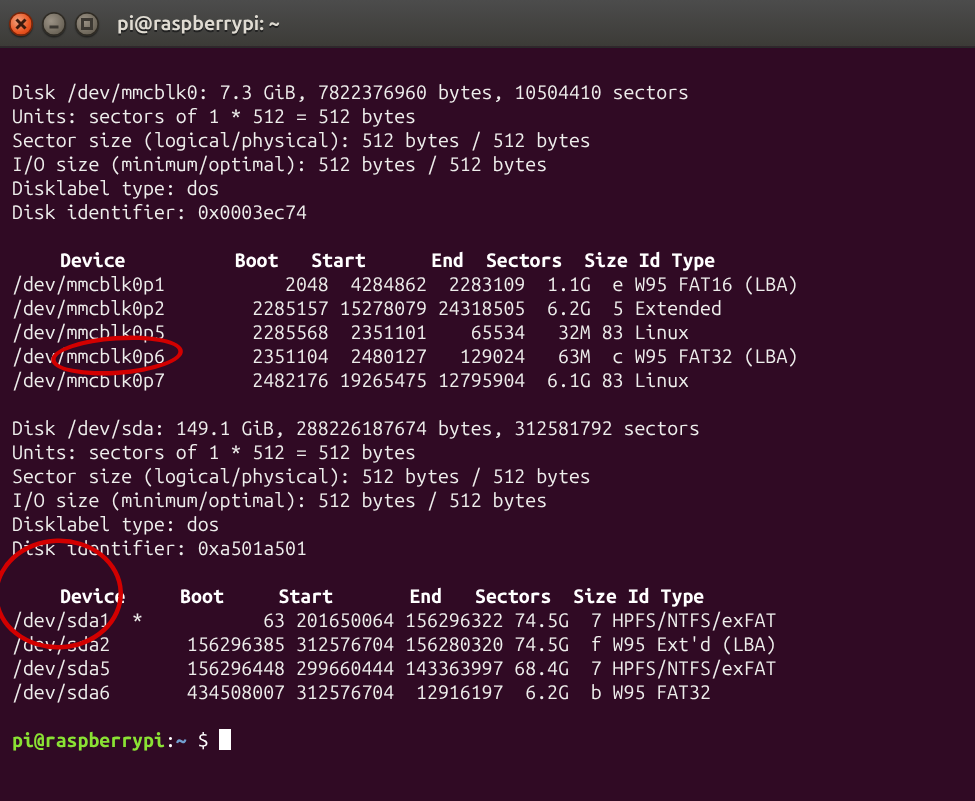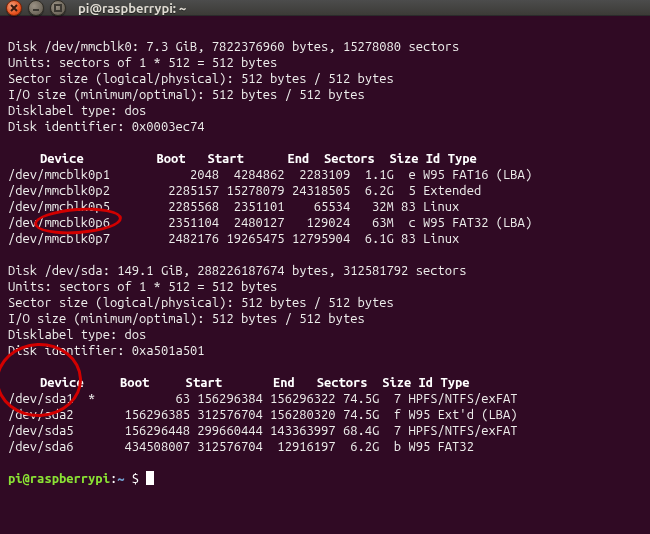--- a/index.html
+++ b/index.html
@@ -6,21 +6,21 @@
   body {
     background: #300a24;
     font-family: "Ubuntu Mono", "DejaVu Sans Mono", Consolas, monospace;
     font-size: 13px;
     color: #eeeeec;
     width: 650px;
     height: 534px;
     overflow: hidden;
   }
   .titlebar {
-    height: 16px;
+    height: 32px;
     background: linear-gradient(#4c4c4c, #3c3b37);
     display: flex;
     align-items: center;
     padding: 0 6px;
     gap: 6px;
     border-bottom: 1px solid #2b2b2b;
   }
   .win-btn {
     width: 16px; height: 16px;
     border-radius: 50%;
@@ -76,21 +76,21 @@
     </span>
   <span class="win-btn max">
       <svg viewBox="0 0 10 10">
         <rect x="2" y="2" width="6" height="6"></rect>
       </svg>
     </span>
   <span class="title">pi@raspberrypi: ~</span>
 </div>
 
 <div class="term">
-<span>Disk /dev/mmcblk0: 7.3 GiB, 7822376960 bytes, 15278080 sectors</span>
+<span>Disk /dev/mmcblk0: 7.3 GiB, 7822376960 bytes, 10504410 sectors</span>
 <span>Units: sectors of 1 * 512 = 512 bytes</span>
 <span>Sector size (logical/physical): 512 bytes / 512 bytes</span>
 <span>I/O size (minimum/optimal): 512 bytes / 512 bytes</span>
 <span>Disklabel type: dos</span>
 <span>Disk identifier: 0x0003ec74</span>
 
 <span class="bold">Device          Boot   Start      End  Sectors  Size Id Type</span>
 <span>/dev/mmcblk0p1           2048  4284862  2283109  1.1G  e W95 FAT16 (LBA)</span>
 <span>/dev/mmcblk0p2        2285157 15278079 24318505  6.2G  5 Extended</span>
 <span>/dev/mmcblk0p5        2285568  2351101    65534   32M 83 Linux</span>
@@ -98,21 +98,21 @@
 <span>/dev/mmcblk0p7        2482176 19265475 12795904  6.1G 83 Linux</span>
 
 <span>Disk /dev/sda: 149.1 GiB, 288226187674 bytes, 312581792 sectors</span>
 <span>Units: sectors of 1 * 512 = 512 bytes</span>
 <span>Sector size (logical/physical): 512 bytes / 512 bytes</span>
 <span>I/O size (minimum/optimal): 512 bytes / 512 bytes</span>
 <span>Disklabel type: dos</span>
 <span>Disk identifier: 0xa501a501</span>
 
 <span class="bold">Device     Boot     Start       End   Sectors  Size Id Type</span>
-<span>/dev/sda1  *           63 156296384 156296322 74.5G  7 HPFS/NTFS/exFAT</span>
+<span>/dev/sda1  *           63 201650064 156296322 74.5G  7 HPFS/NTFS/exFAT</span>
 <span>/dev/sda2       156296385 312576704 156280320 74.5G  f W95 Ext'd (LBA)</span>
 <span>/dev/sda5       156296448 299660444 143363997 68.4G  7 HPFS/NTFS/exFAT</span>
 <span>/dev/sda6       434508007 312576704  12916197  6.2G  b W95 FAT32</span>
 
 <span class="row"><span class="prompt-user">pi@raspberrypi</span><span class="prompt-sym">:</span><span class="prompt-path">~</span><span class="prompt-sym"> $ </span><span class="cursor"></span></span>
 <div class="circle circle1"></div>
 <div class="circle circle2"></div>
 </div>
 
 </body></html>

